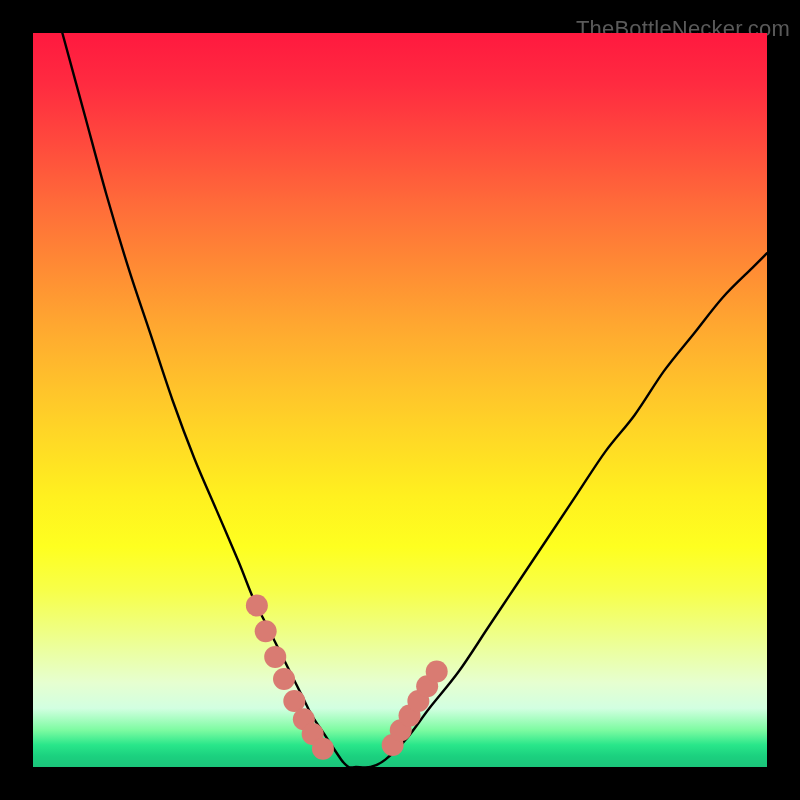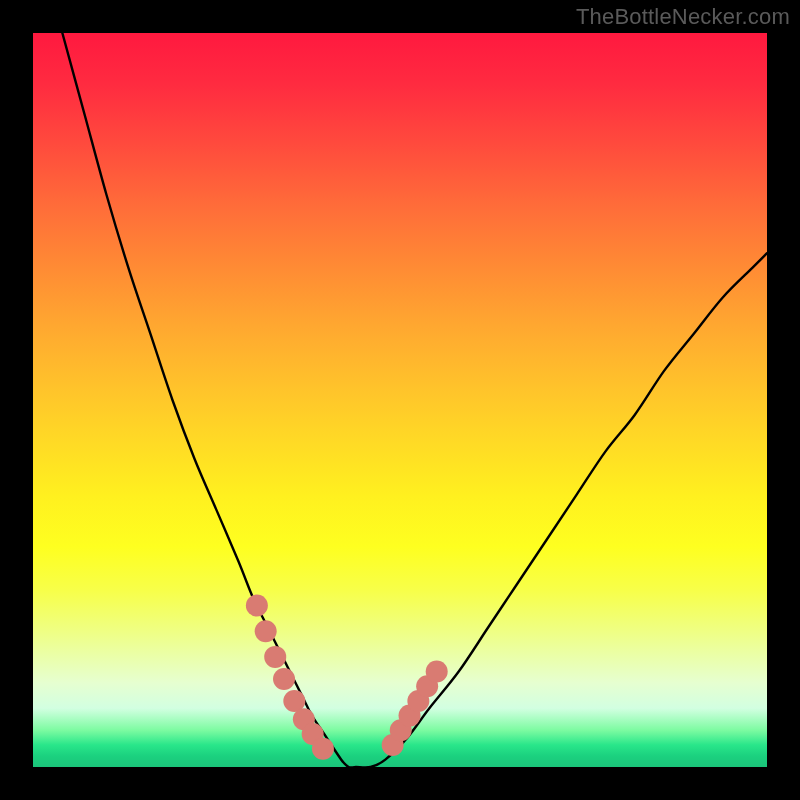--- a/index.html
+++ b/index.html
@@ -42,21 +42,21 @@
       #e6ffd0 88.5%,
       #d2ffe1 92%,
       #7cfba1 95%,
       #29e68a 97%,
       #1bd17f 98.5%,
       #1bc47a 100%
     );
   }
   .watermark {
     position: absolute;
-    top: 4px;
+    top: 16px;
     right: 10px;
     color: #5a5a5a;
     font-size: 22px;
     font-weight: 500;
     letter-spacing: 0.2px;
     user-select: none;
   }
   svg.curve {
     position: absolute;
     top: 0;

